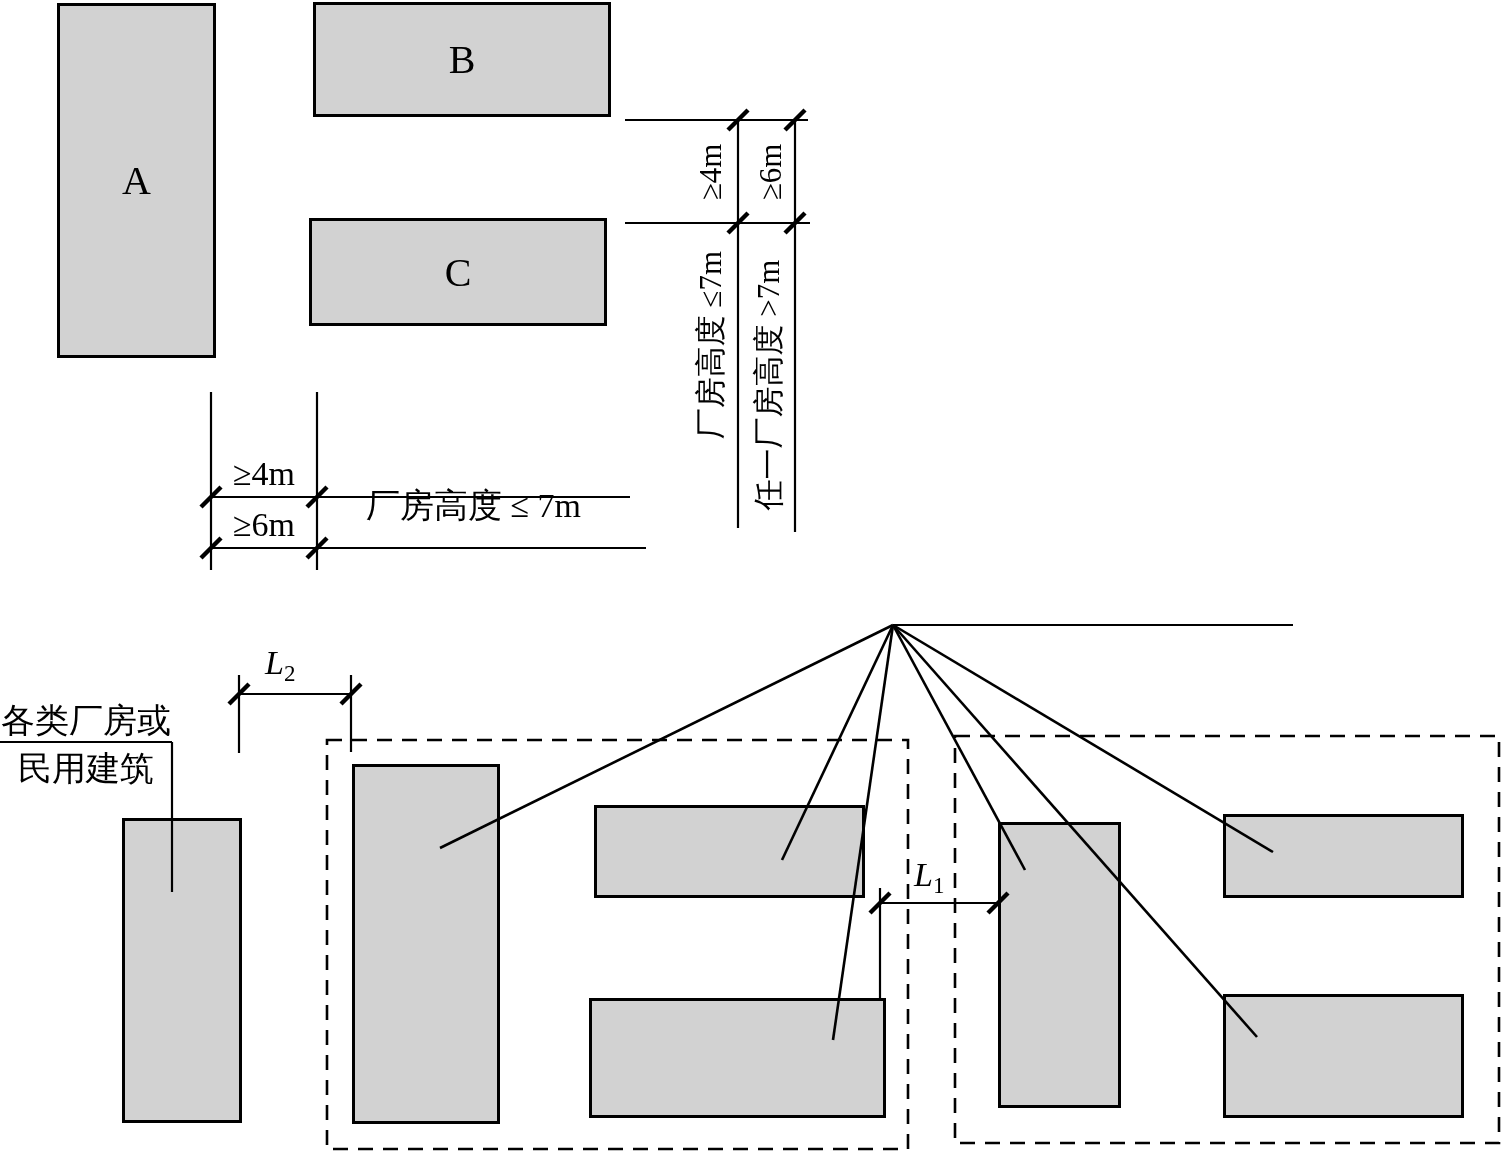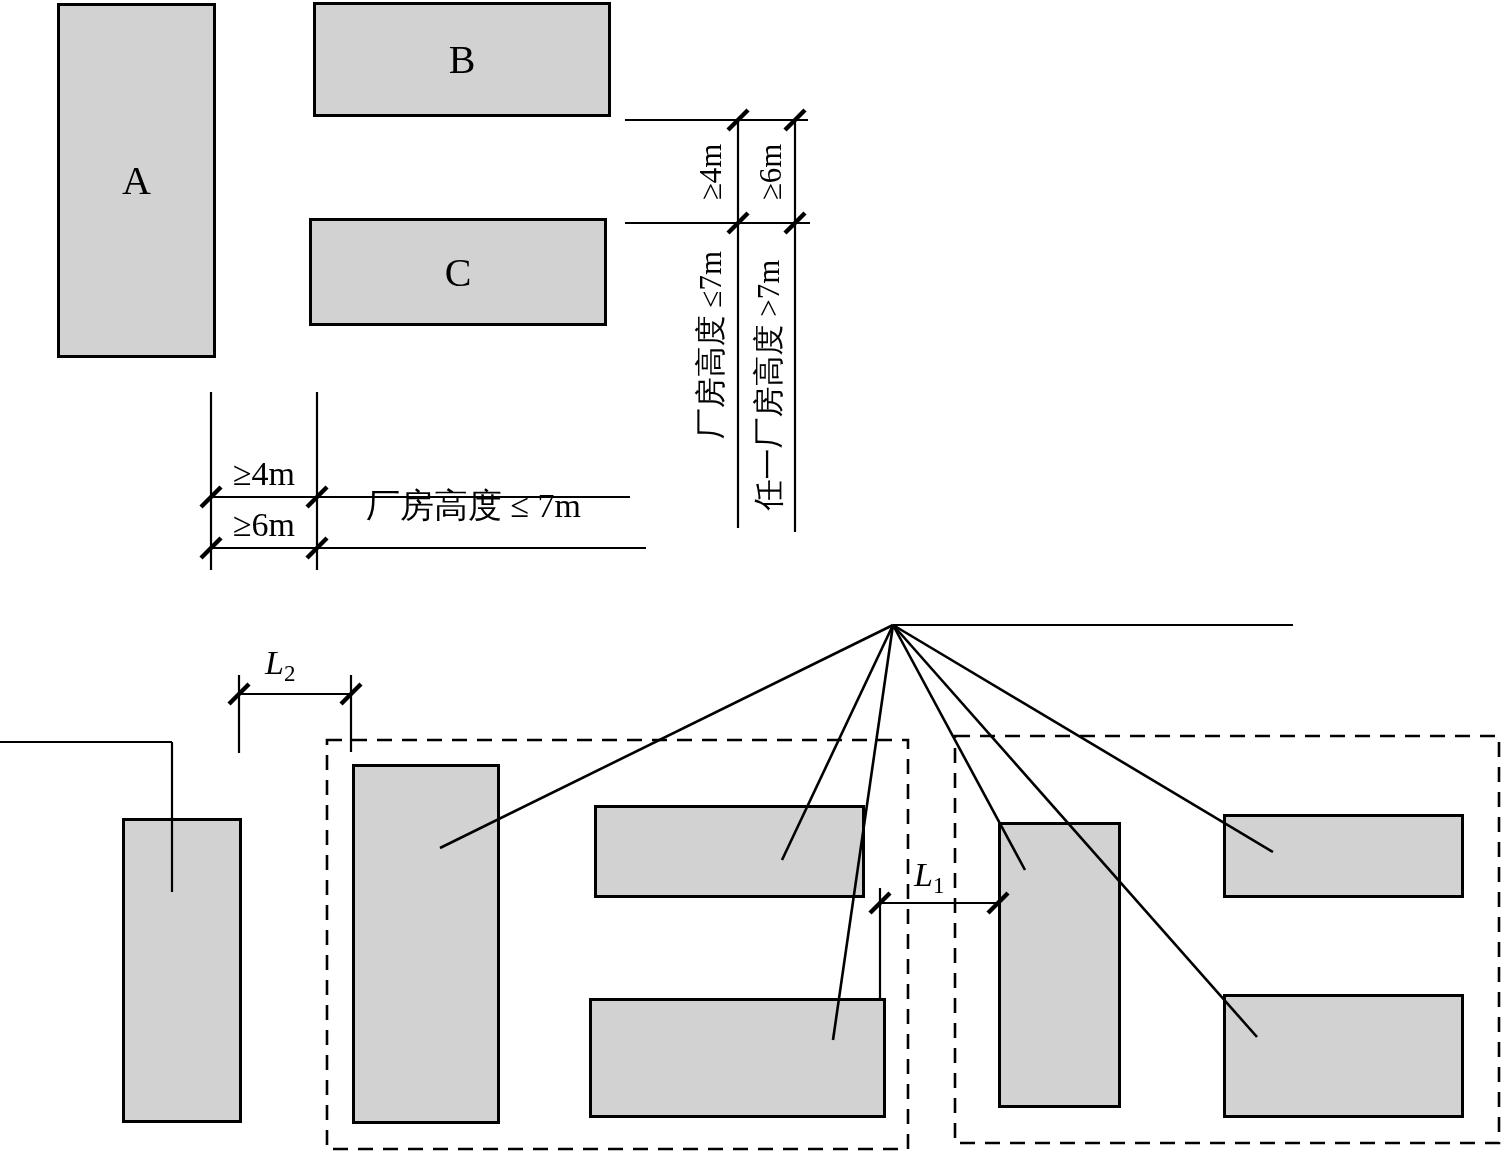--- a/index.html
+++ b/index.html
@@ -118,20 +118,22 @@
 
   <div class="rot" style="left:659px; top:155px; width:103px;">≥4m</div>
   <div class="rot" style="left:719px; top:155px; width:103px;">≥6m</div>
   <div class="rot" style="left:558px; top:328px; width:306px;">厂房高度 ≤7m</div>
   <div class="rot" style="left:616px; top:368px; width:306px;">任一厂房高度 &gt;7m</div>
 
   <div class="txt cjk center" style="left:211px; top:453px; width:106px;">≥4m</div>
   <div class="txt cjk center" style="left:317px; top:448px; width:313px;margin-top:37px;">厂房高度 ≤ 7m</div>
   <div class="txt cjk center" style="left:211px; top:504px; width:106px;">≥6m</div>
 
+  <div class="txt cjk center" style="left:0px; top:700px; width:172px;">各类厂房或</div>
+  <div class="txt cjk center" style="left:0px; top:748px; width:172px;">民用建筑</div>
 
 
   <div class="txt" style="left:265px; top:644px;">
     <span class="dimlab">L</span><span class="dimsub">2</span>
   </div>
   <div class="txt" style="left:914px; top:856px;text-align:right;">
     <span class="dimlab">L</span><span class="dimsub">1</span>
   </div>
 
 </div>

